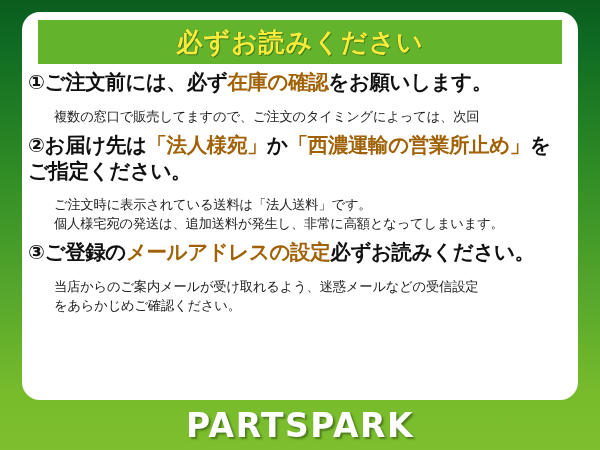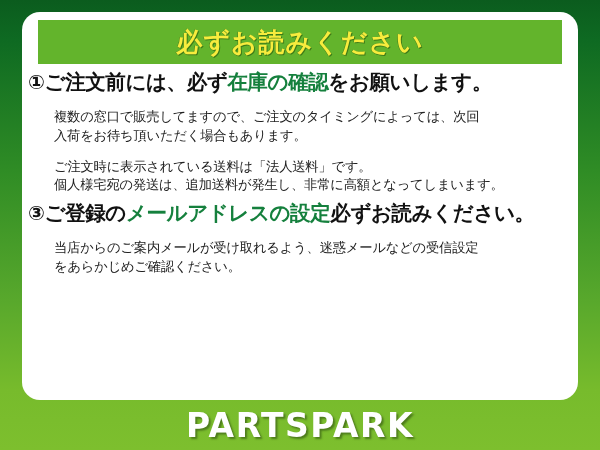--- a/index.html
+++ b/index.html
@@ -84,21 +84,21 @@
     letter-spacing: -0.4px;
     white-space: nowrap;
   }
   .heading.wrap {
     white-space: normal;
   }
   .heading .num {
     font-size: 20px;
   }
   .hl {
-    color: #15803d;
+    color: #a16207;
   }
 
   .body-text {
     color: #222222;
     font-size: 13.3px;
     line-height: 1.42;
     margin-left: 26px;
     margin-top: 12px;
     letter-spacing: -0.2px;
   }
@@ -139,25 +139,27 @@
     </div>
 
     <div id="content">
 
       <div class="section">
         <div class="heading">
           <span class="num">①</span><span>ご注文前には、必ず</span><span class="hl">在庫の確認</span><span>をお願いします。</span>
         </div>
         <div class="body-text">
           <div>複数の窓口で販売してますので、ご注文のタイミングによっては、次回</div>
-          <div>入荷をお待ち頂いただく場合もあります。</div>
         </div>
       </div>
 
       <div class="section">
+        <div class="heading wrap">
+          <span class="num">②</span><span>お届け先は</span><span class="hl">「法人様宛」</span><span>か</span><span class="hl">「西濃運輸の営業所止め」</span><span>をご指定ください。</span>
+        </div>
         <div class="body-text">
           <div>ご注文時に表示されている送料は「法人送料」です。</div>
           <div>個人様宅宛の発送は、追加送料が発生し、非常に高額となってしまいます。</div>
         </div>
       </div>
 
       <div class="section">
         <div class="heading">
           <span class="num">③</span><span>ご登録の</span><span class="hl">メールアドレスの設定</span><span>必ずお読みください。</span>
         </div>

